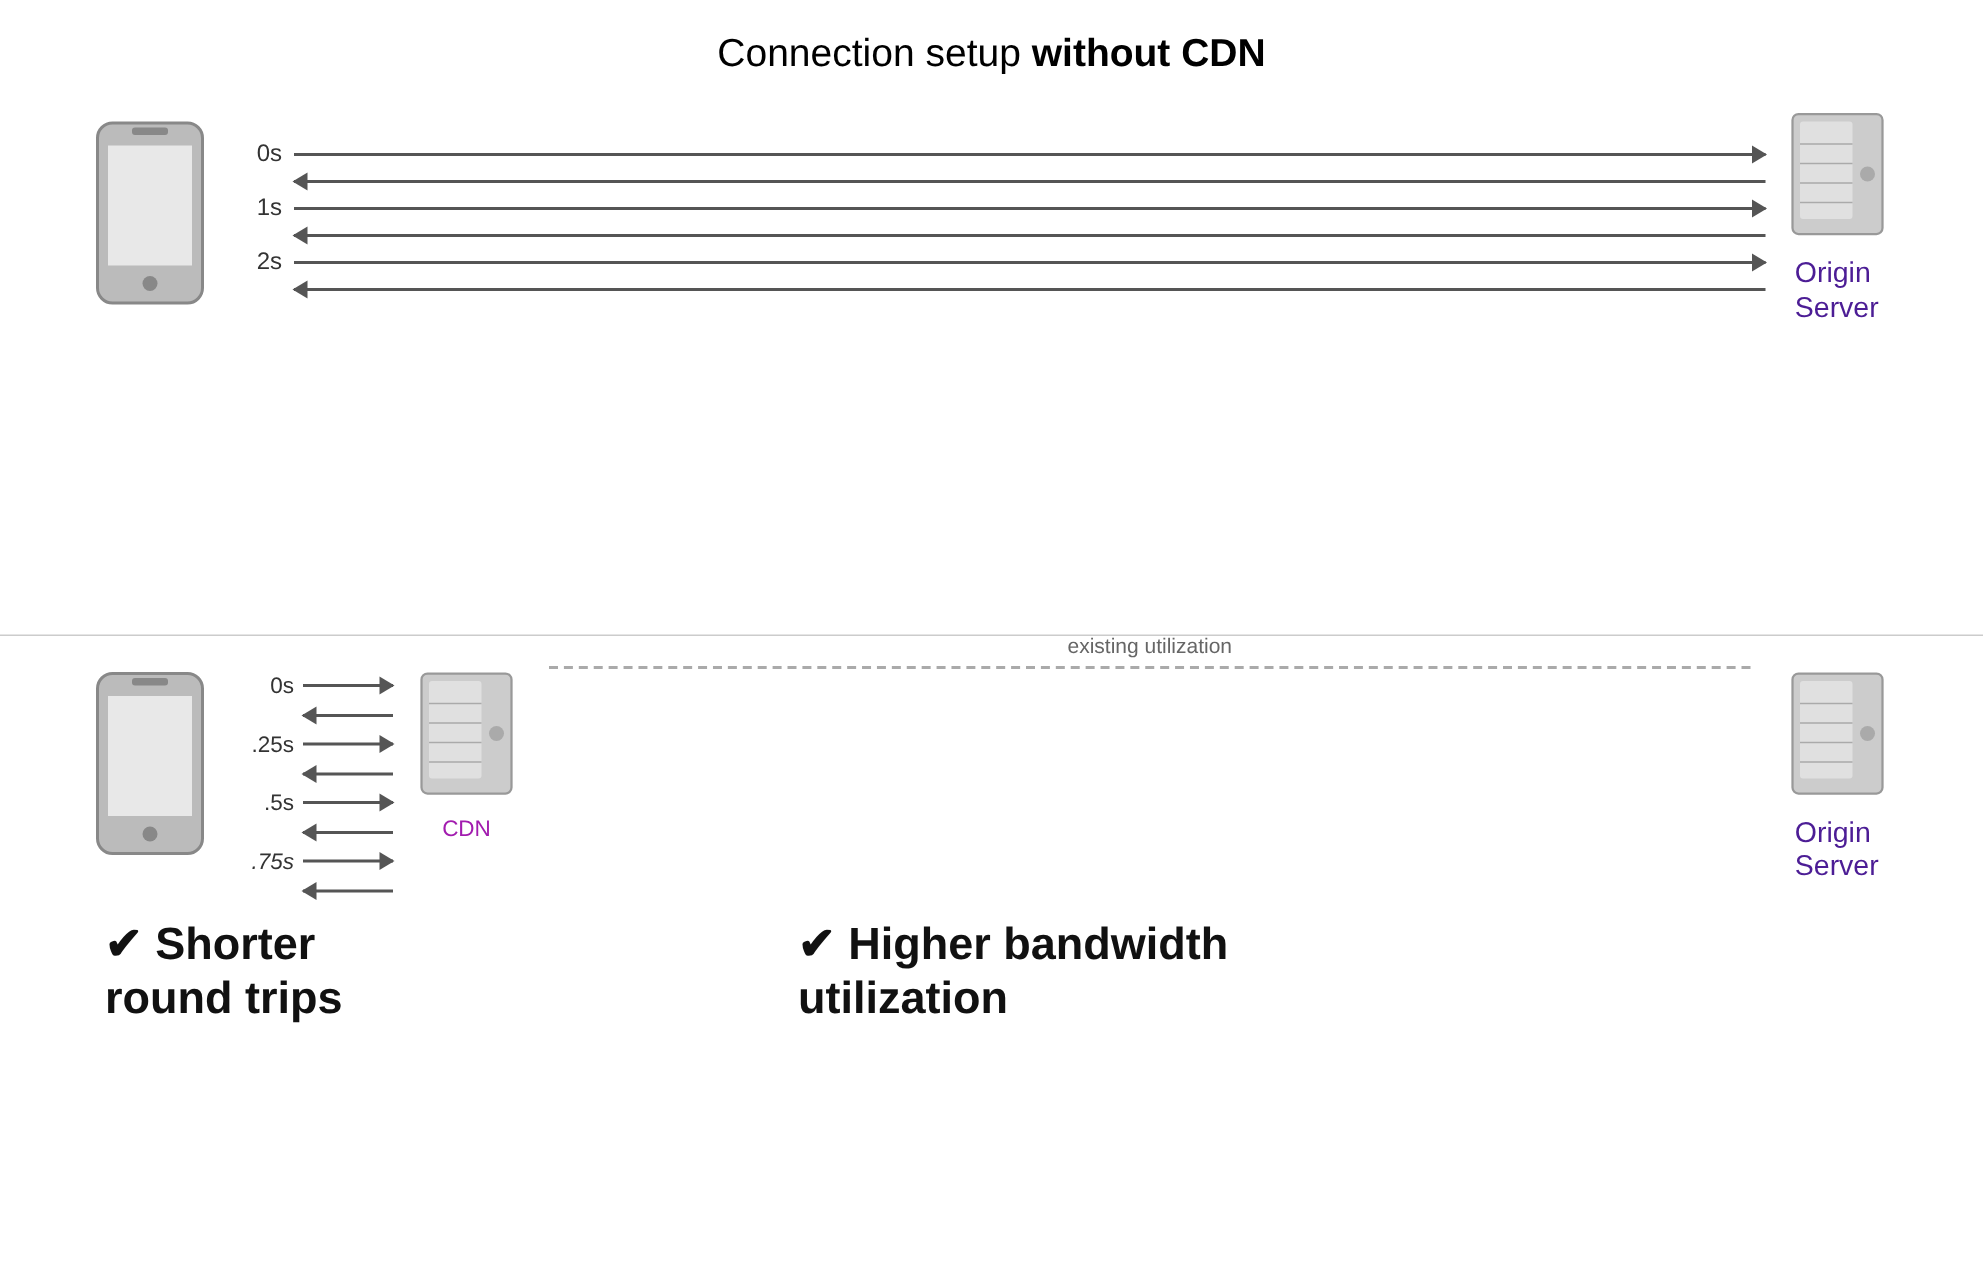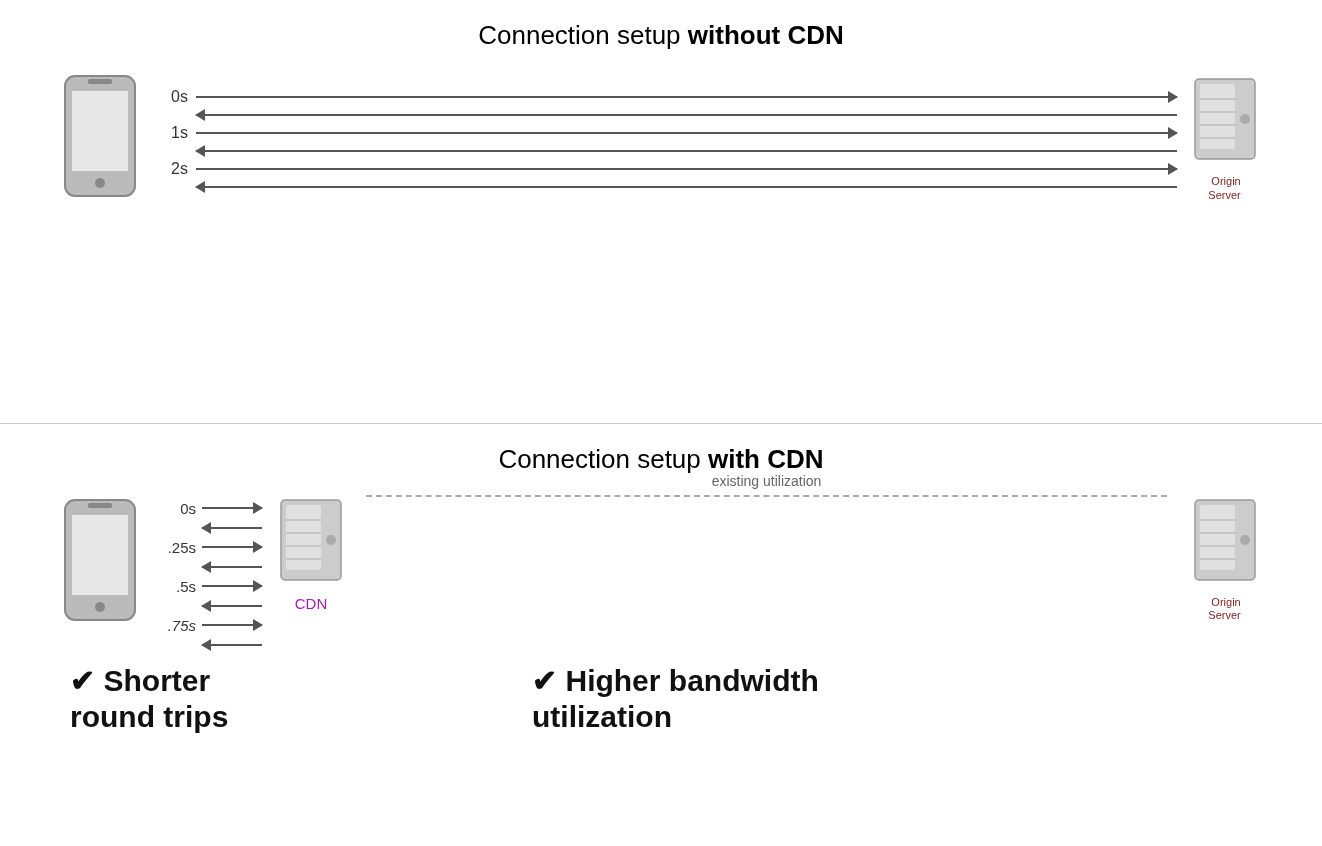--- a/index.html
+++ b/index.html
@@ -40,24 +40,24 @@
     
     .server-icon {
       width: 75px;
       flex-shrink: 0;
       display: flex;
       flex-direction: column;
       align-items: center;
     }
 
     .server-label {
-      font-size: 11px;
-      text-align: right;
+      font-size: 19px;
+      text-align: left;
       margin-top: 6px;
-      color: #7f1d1d;
+      color: #4c1d95;
       line-height: 1.2;
     }
 
     
     .timeline {
       flex: 1;
       display: flex;
       flex-direction: column;
       justify-content: center;
       padding: 0 10px;
@@ -294,23 +294,20 @@
         <line x1="10" y1="64" x2="45" y2="64" stroke="#aaa" stroke-width="1"></line>
         <circle cx="55" cy="45" r="5" fill="#aaa"></circle>
       </svg>
       <div class="server-label">Origin<br>Server</div>
     </div>
   </div>
 </div>
 
 <div class="section">
 
-  <h2 class="section-title">
-    <span>Connection setup </span><strong>with CDN</strong>
-  </h2>
 
   <div class="diagram-wrapper-bottom">
 
     <div style="flex-shrink:0;">
       <svg class="phone" viewBox="0 0 80 130" xmlns="http://www.w3.org/2000/svg">
         <rect x="5" y="5" width="70" height="120" rx="10" ry="10" fill="#bbb" stroke="#888" stroke-width="2"></rect>
         <rect x="12" y="20" width="56" height="80" fill="#e8e8e8"></rect>
         <rect x="28" y="8" width="24" height="5" rx="2" fill="#888"></rect>
         <circle cx="40" cy="112" r="5" fill="#888"></circle>
       </svg>

